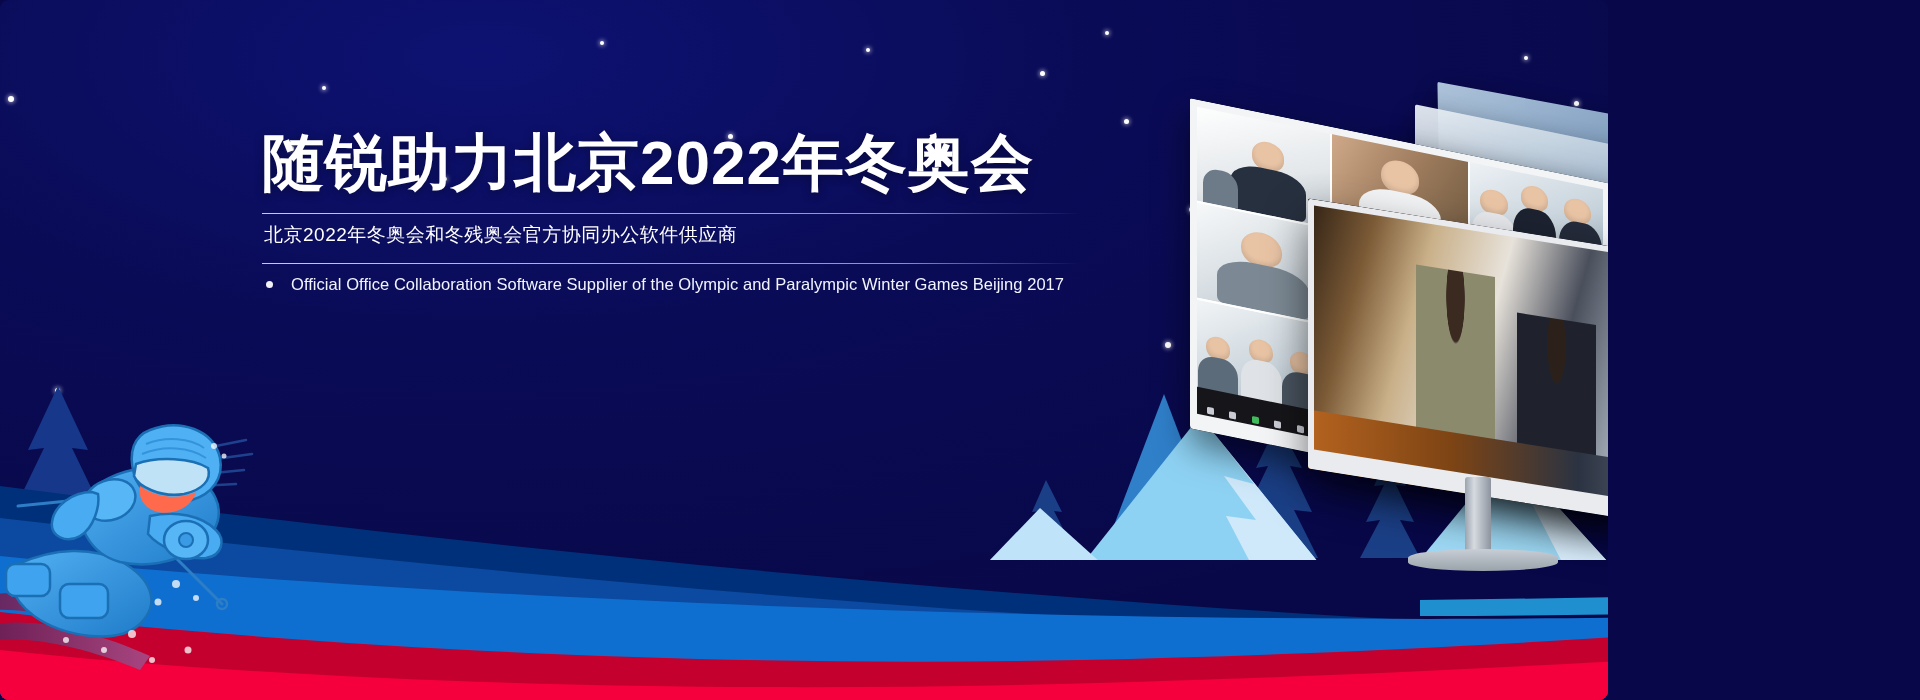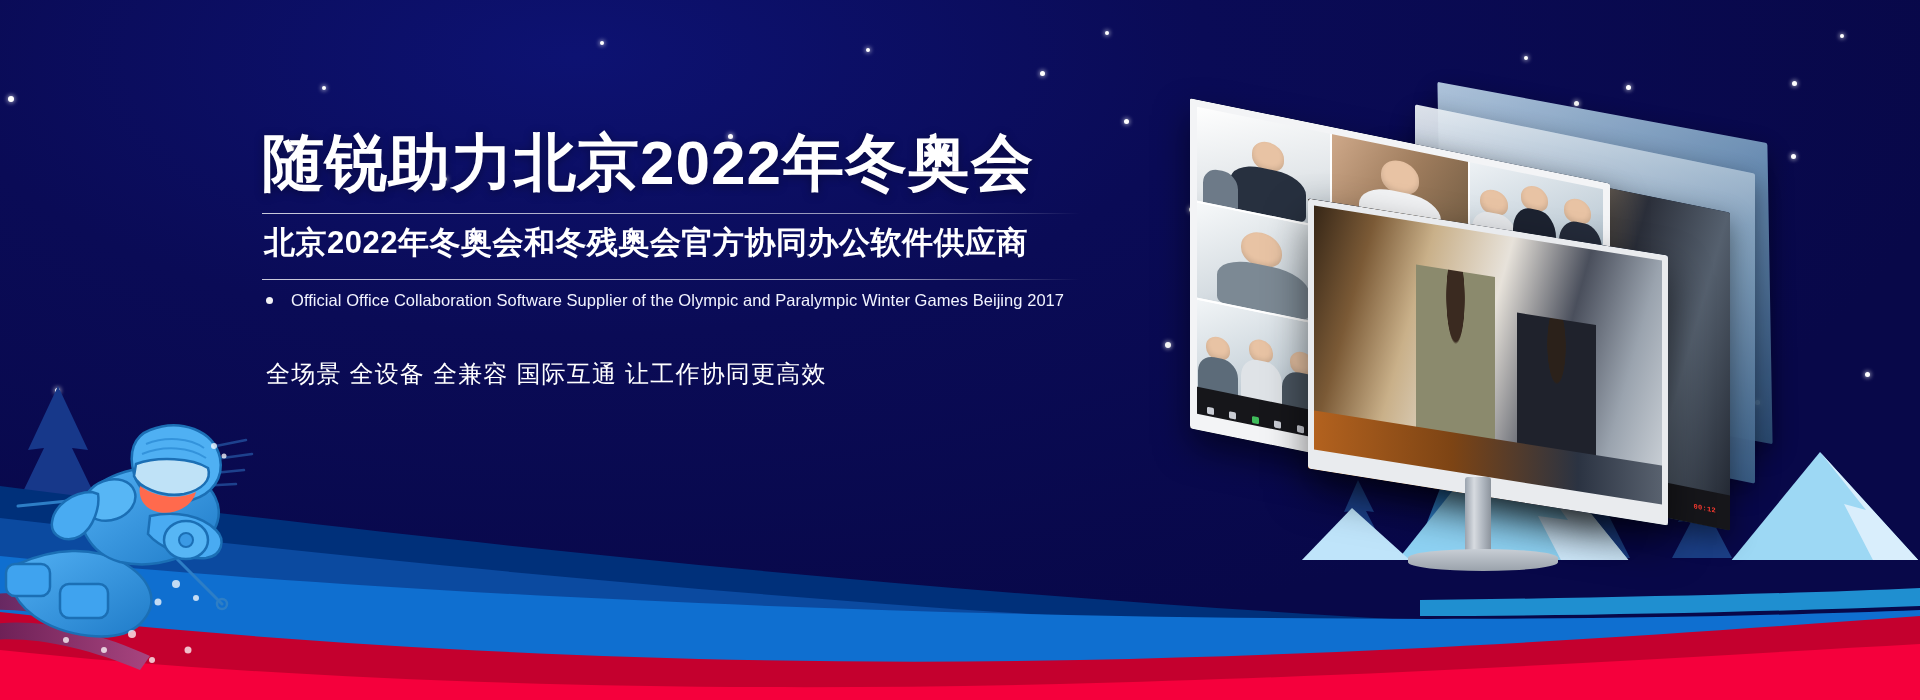--- a/index.html
+++ b/index.html
@@ -1,24 +1,25 @@
 <!DOCTYPE html>
 <html><head>
 <meta charset="utf-8">
 <style>
   * { margin:0; padding:0; box-sizing:border-box; }
   html,body { width:1920px; height:700px; overflow:hidden; background:#07074a; }
   body { font-family:"Liberation Sans","DejaVu Sans",sans-serif; }
 
   #banner{
     position:relative;
-    width:1920px; height:700px;
+    width:1608px; height:700px;
     overflow:hidden;
     background:
       radial-gradient(ellipse 1400px 620px at 30% 8%, #0d1272 0%, #0a0b56 45%, #080849 100%);
+    border-radius: 9px;
   }
 
   
   .sky-layer{ position:absolute; inset:0; pointer-events:none; }
   .star{
     position:absolute; border-radius:50%;
     background:#ffffff;
     box-shadow:0 0 4px 1px rgba(255,255,255,.55);
   }
 
@@ -48,22 +49,22 @@
     text-shadow:0 2px 10px rgba(0,0,0,.35);
   }
   .rule{
     height:1px;
     background:linear-gradient(to right, rgba(255,255,255,.78), rgba(255,255,255,.55) 78%, rgba(255,255,255,0));
     width:818px;
   }
   .rule.top{ margin-top:16px; }
   .rule.bot{ margin-top:9px; }
   #sub-cn{
-    font-size:31px;
-    font-weight:700;
+    font-size:19px;
+    font-weight:400;
     color:#ffffff;
     letter-spacing:.5px;
     padding:8px 0 6px 2px;
     white-space:nowrap;
   }
   #sub-en-row{
     display:flex;
     align-items:center;
     gap:18px;
     margin-top:11px;
@@ -222,21 +223,20 @@
 
   <div id="copy">
     <div id="main-title">随锐助力北京2022年冬奥会</div>
     <div class="rule top"></div>
     <div id="sub-cn">北京2022年冬奥会和冬残奥会官方协同办公软件供应商</div>
     <div class="rule bot"></div>
     <div id="sub-en-row">
       <span id="en-bullet"></span>
       <span id="sub-en">Official Office Collaboration Software Supplier of the Olympic and Paralympic Winter Games Beijing 2017</span>
     </div>
-    <div id="tagline">全场景 全设备 全兼容  国际互通 让工作协同更高效</div>
   </div>
 
   <div id="devices">
 
     <div class="panel" style="left:250px; top:8px; width:330px; height:300px;
                 transform:skewY(11.5deg) rotate(-1deg);
                 background:linear-gradient(150deg,#bcd3e6,#6d94b8 45%,#2d4f74);
                 opacity:.92;"></div>
 
     <div class="panel" style="left:225px; top:34px; width:340px; height:310px;

